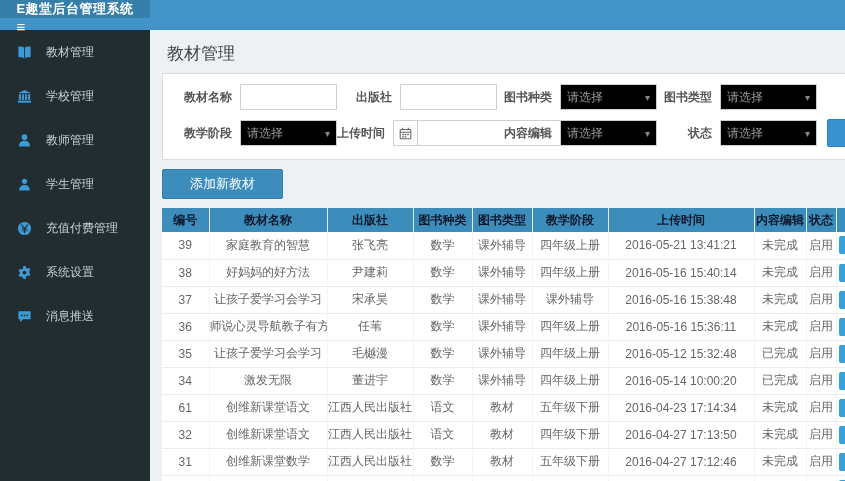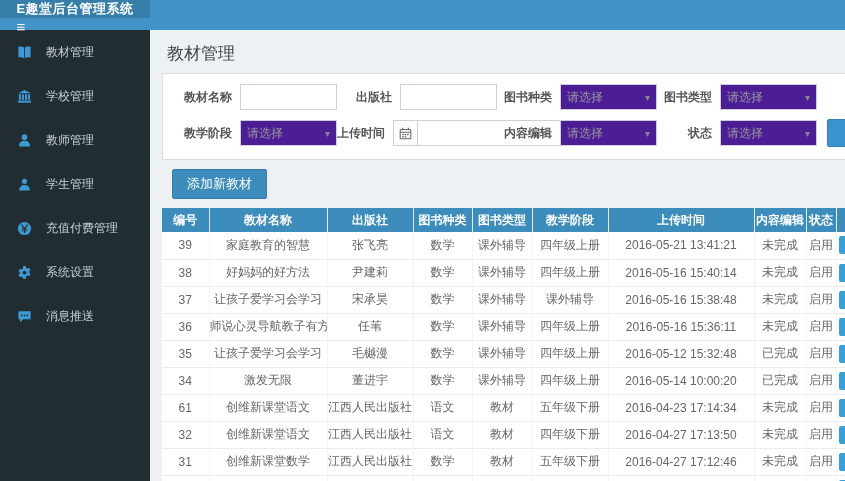--- a/index.html
+++ b/index.html
@@ -26,37 +26,37 @@
   .content-header h1 { font-size:17px; font-weight:normal; color:#3f4549; }
   
   .filter-panel { margin-left:12px; background:#fff; border:1px solid #d9dee3; border-right:none;
                   padding:10px 0 3px 6px; }
   .filter-row { display:flex; align-items:center; margin-bottom:10px; height:26px; }
   .fg { display:flex; align-items:center; width:160px; flex:0 0 160px; }
   .fg.first { width:168px; flex:0 0 168px; }
   .flabel { flex:1; text-align:right; font-size:12px; color:#555; font-weight:bold; margin-right:8px; white-space:nowrap; }
   .fctrl { flex:0 0 97px; height:26px; display:flex; }
   .txt { width:100%; height:26px; border:1px solid #ccd1d7; background:#fff; outline:none; padding:0 5px; font-size:12px; color:#555; }
-  .sel { width:100%; height:26px; border:1px solid #ccd1d7; background:#4c1d95; display:flex; align-items:center;
+  .sel { width:100%; height:26px; border:1px solid #ccd1d7; background:#000000; display:flex; align-items:center;
          padding:0 6px; cursor:pointer; }
   .sel .sel-val { flex:1; font-size:12px; color:#999; }
   .sel .caret { font-size:10px; color:#888; }
   .date-ctrl { width:100%; height:26px; display:flex; }
   .addon { width:24px; height:26px; border:1px solid #ccd1d7; border-right:none; background:#fdfdfd;
            display:flex; align-items:center; justify-content:center; }
   .date-ctrl input { flex:1; height:26px; border:1px solid #ccd1d7; outline:none; padding:0 5px; font-size:12px; min-width:0; }
   .search-btn { margin-left:10px; flex:0 0 70px; height:28px; background:#3a93cf; border:1px solid #3182b9;
                 color:#fff; font-size:13px; cursor:pointer; border-radius:2px; font-family:inherit; }
   
-  .add-btn { margin:9px 0 0 22px; align-self:flex-start; background:#3c8dbc; border:1px solid #367fa9;
-             color:#fff; font-size:13px; padding:5px 14px; cursor:pointer; border-radius:2px; font-family:inherit; }
+  .add-btn { margin:9px 0 0 12px; align-self:flex-start; background:#3c8dbc; border:1px solid #367fa9;
+             color:#fff; font-size:13px; padding:5px 27px; cursor:pointer; border-radius:2px; font-family:inherit; }
   
   .table-wrap { flex:1; margin:9px -80px 0 12px; background:#fff; }
   table { border-collapse:collapse; table-layout:fixed; }
-  th { background:#3c8dbc; color:#ffffff; font-size:12px; font-weight:bold; height:24px; text-align:center;
+  th { background:#3c8dbc; color:#0f172a; font-size:12px; font-weight:bold; height:24px; text-align:center;
        border-right:1px solid #e6edf2; overflow:hidden; white-space:nowrap; }
   th:last-child { border-right:none; }
   td { background:#fff; font-size:12px; color:#666; height:27px; text-align:center;
        border-bottom:1px solid #ececec; border-right:1px solid #f4f4f4; overflow:hidden; white-space:nowrap; }
   td:last-child { border-right:none; }
   .op-btn { display:inline-block; width:46px; height:18px; background:#36a0d9; border:none; border-radius:2px;
             cursor:pointer; vertical-align:middle; }
   td.ops { text-align:left; padding-left:2px; }
 </style>
 </head>

